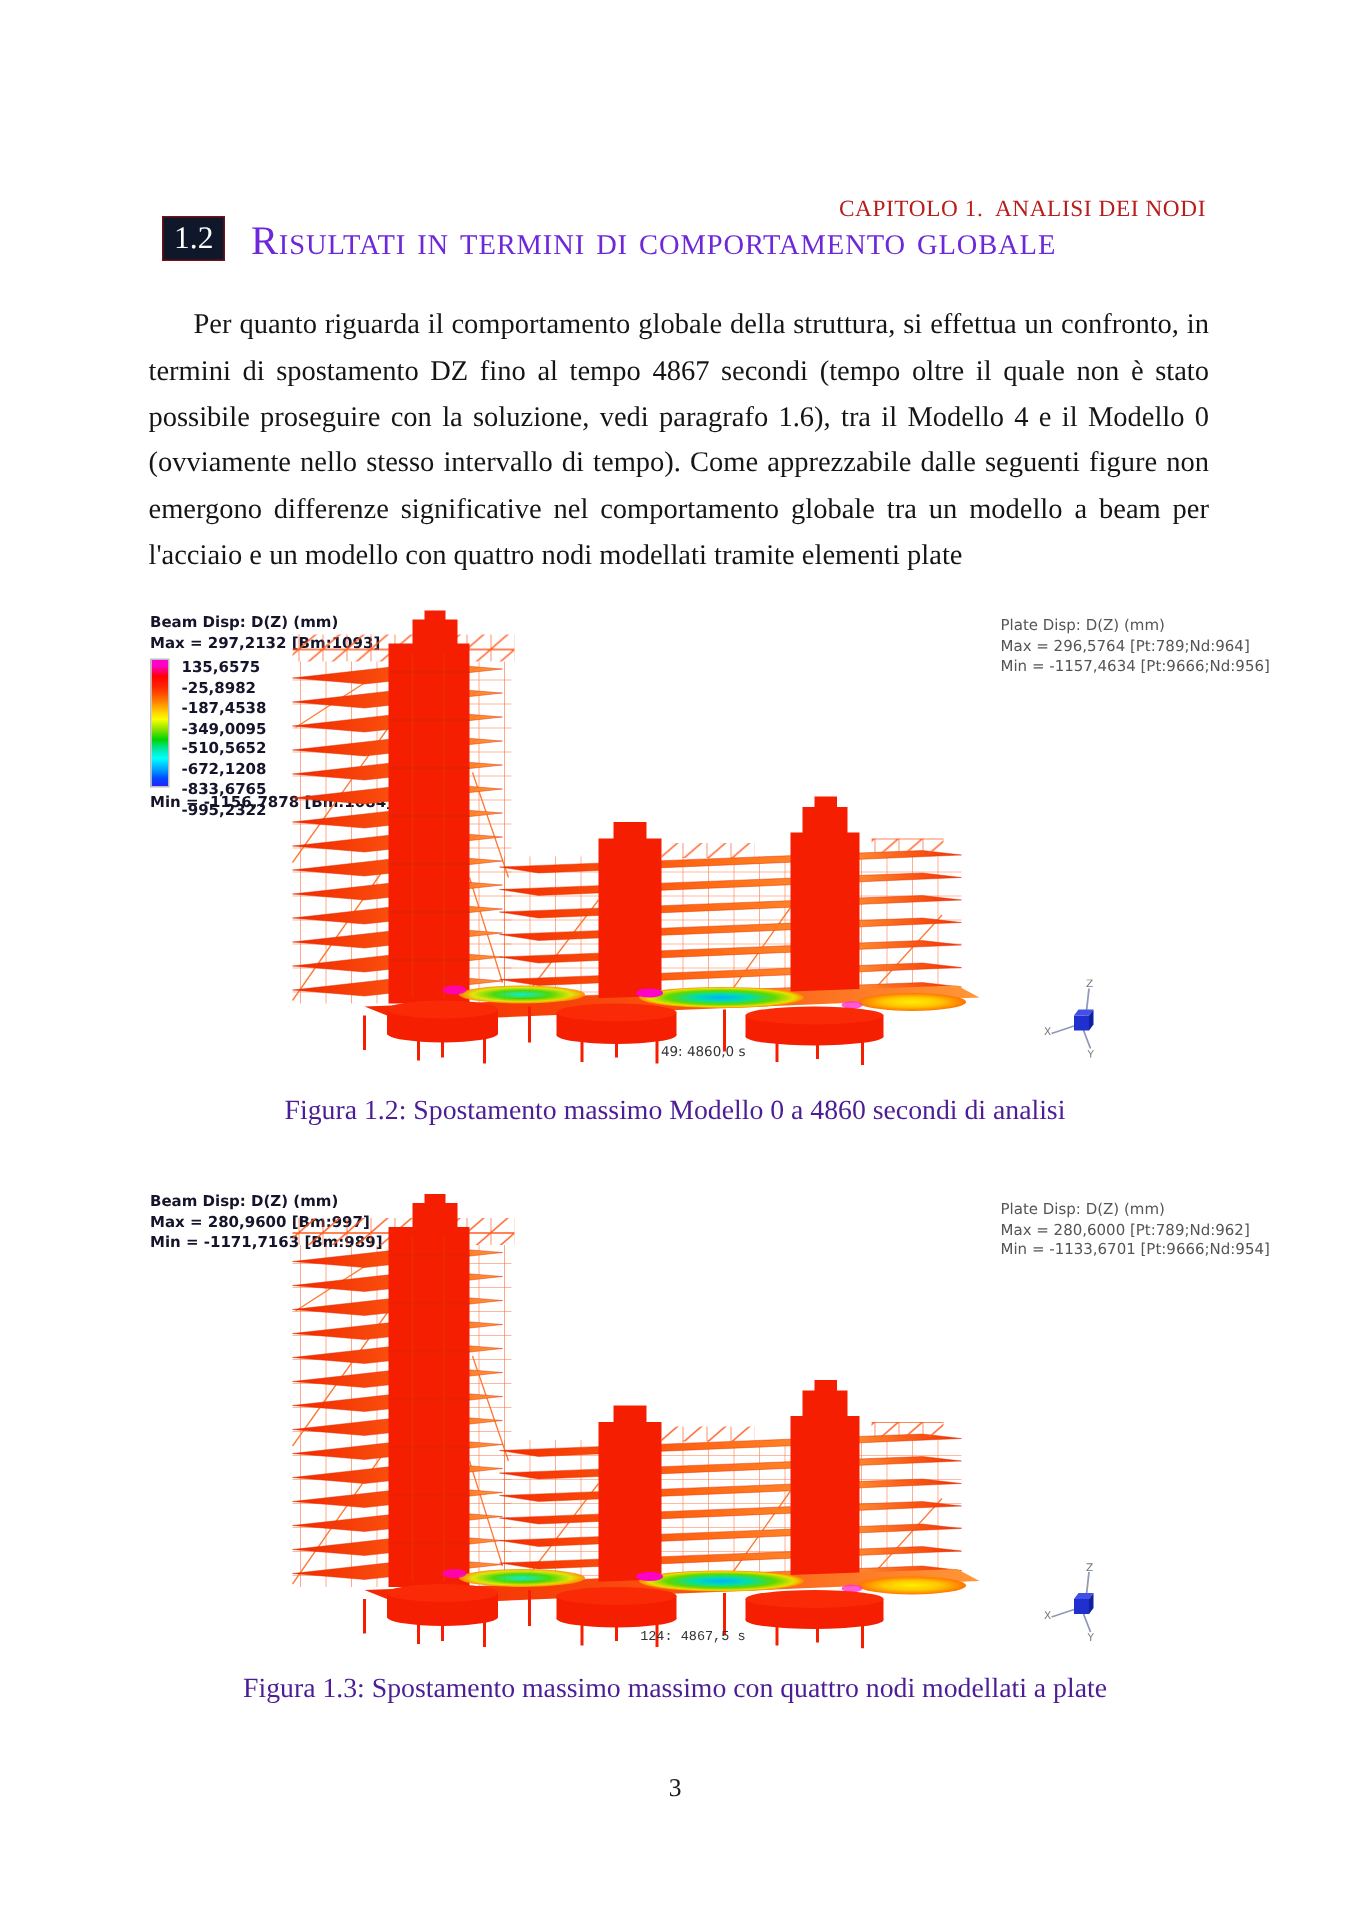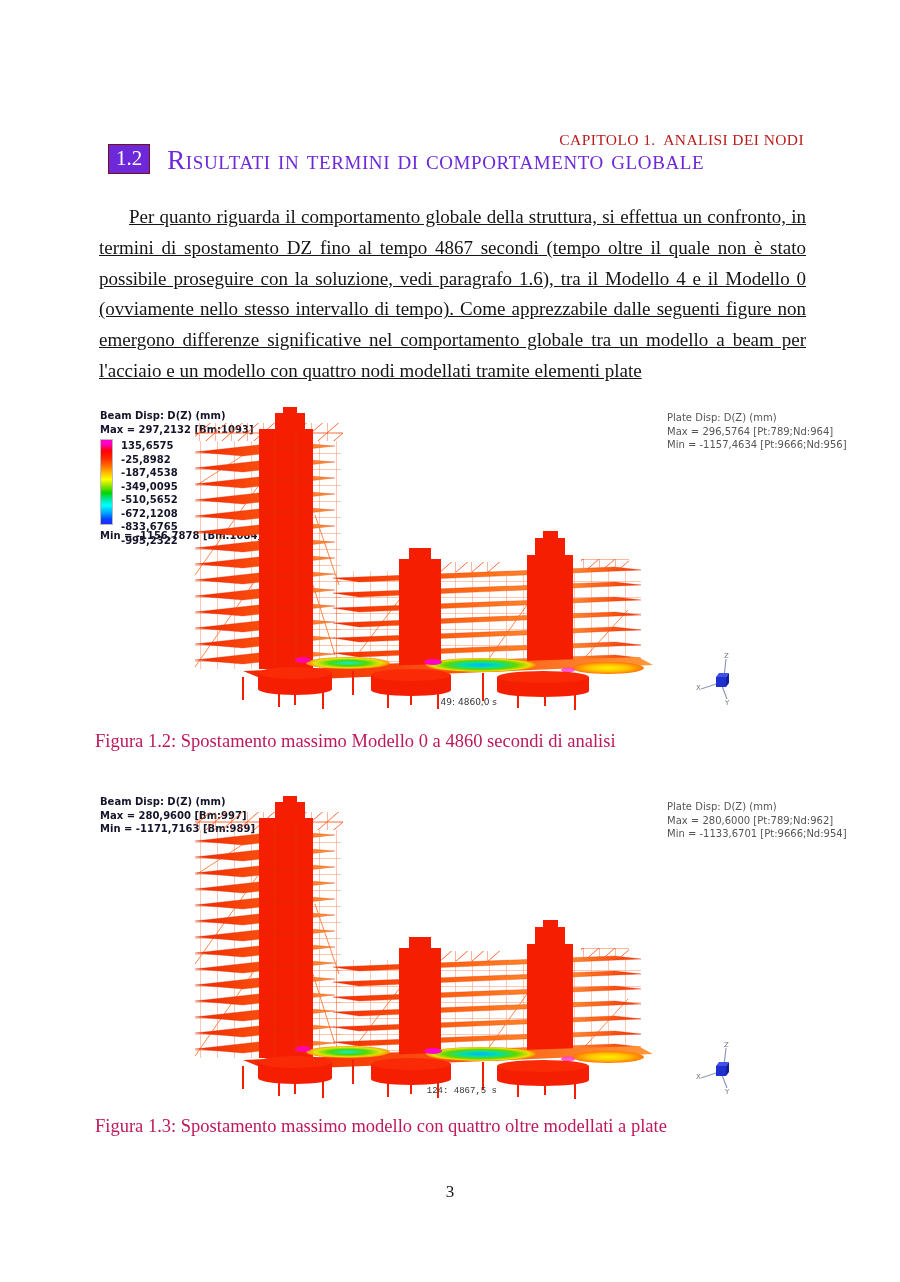--- a/index.html
+++ b/index.html
@@ -6,29 +6,29 @@
   body{
     width:900px;height:1282px;background:#ffffff;position:relative;
     font-family:"Liberation Serif",serif;color:#1a1a1a;overflow:hidden;
   }
   .header{
     position:absolute;top:88px;right:96px;font-size:15.5px;letter-spacing:.4px;
     white-space:pre;color:#b91c1c;margin-top:43px;
   }
   .sec{position:absolute;top:144px;left:108px;display:flex;align-items:flex-end;gap:17px;}
   .sec-num{
-    background:#6d28d9;border:1px solid #761013;color:#fff;font-size:21px;
+    background:#0f172a;border:1px solid #761013;color:#fff;font-size:21px;
     padding:3px 7px 4px;line-height:1;
   }
   .sec-title{
     font-variant:small-caps;font-size:27px;line-height:1.05;letter-spacing:.6px;color:#6d28d9;
   }
   .para{
     position:absolute;top:202px;left:99px;width:707px;font-size:19px;
-    line-height:30.8px;text-align:justify;text-indent:30px;color:#151515;text-decoration:underline;
+    line-height:30.8px;text-align:justify;text-indent:30px;color:#151515;
   }
   .fig{position:absolute;left:95px;width:710px;}
   #fig1{top:405px;height:320px;}
   #fig2{top:788px;height:330px;}
   .bsvg{position:absolute;left:88px;top:0;width:470px;height:305px;}
   #fig2 .bsvg{top:6px;}
   .legend{
     position:absolute;font-family:"DejaVu Sans",sans-serif;font-size:10px;line-height:1.35;
   }
   .legend.beam{left:5px;top:4px;color:#14142a;font-weight:bold;}
@@ -49,21 +49,21 @@
   .tstamp{
     position:absolute;left:252px;width:150px;text-align:right;
     font-family:"DejaVu Sans",sans-serif;font-size:9px;color:#333;
   }
   #fig1 .tstamp{top:292px;}
   #fig2 .tstamp{top:298px;font-family:Liberation Mono, monospace;}
   .axis{position:absolute;left:600px;width:48px;height:52px;}
   #fig1 .axis{top:248px;}
   #fig2 .axis{top:254px;}
   .axis text{font-family:"DejaVu Sans",sans-serif;font-size:7px;fill:#777;}
-  .caption{position:absolute;left:95px;width:710px;font-size:18.5px;color:#be185d;}
+  .caption{position:absolute;left:95px;width:710px;text-align:center;font-size:18.5px;color:#4c1d95;}
   #cap1{top:731px;}
   #cap2{top:1116px;}
   .pageno{position:absolute;top:1182px;left:95px;width:710px;text-align:center;font-size:17px;}
 </style>
 </head>
 <body>
 
 <svg width="0" height="0" style="position:absolute" aria-hidden="true">
   <defs>
     <linearGradient id="slabG" x1="0" y1="0" x2="1" y2="0">
@@ -257,17 +257,17 @@
       <path d="M24 30 L6 36 M29 24 L31 6 M27 33 L32 46" stroke="#8f9ab8" stroke-width="1.2" fill="none"></path>
       <rect x="21" y="24" width="10" height="10" fill="#2030cf"></rect>
       <polygon points="21,24 31,24 34,20 24,20" fill="#4050e8"></polygon>
       <polygon points="31,24 34,20 34,30 31,34" fill="#1020a0"></polygon>
       <text x="1" y="37">X</text>
       <text x="29" y="5">Z</text>
       <text x="30" y="52">Y</text>
     </svg>
   </div>
 
-  <div class="caption" id="cap2">Figura 1.3: Spostamento massimo modello con quattro oltre modellati a plate</div>
+  <div class="caption" id="cap2">Figura 1.3: Spostamento massimo massimo con quattro nodi modellati a plate</div>
 
   <div class="pageno">3</div>
 
 </div>
 
 </body></html>

